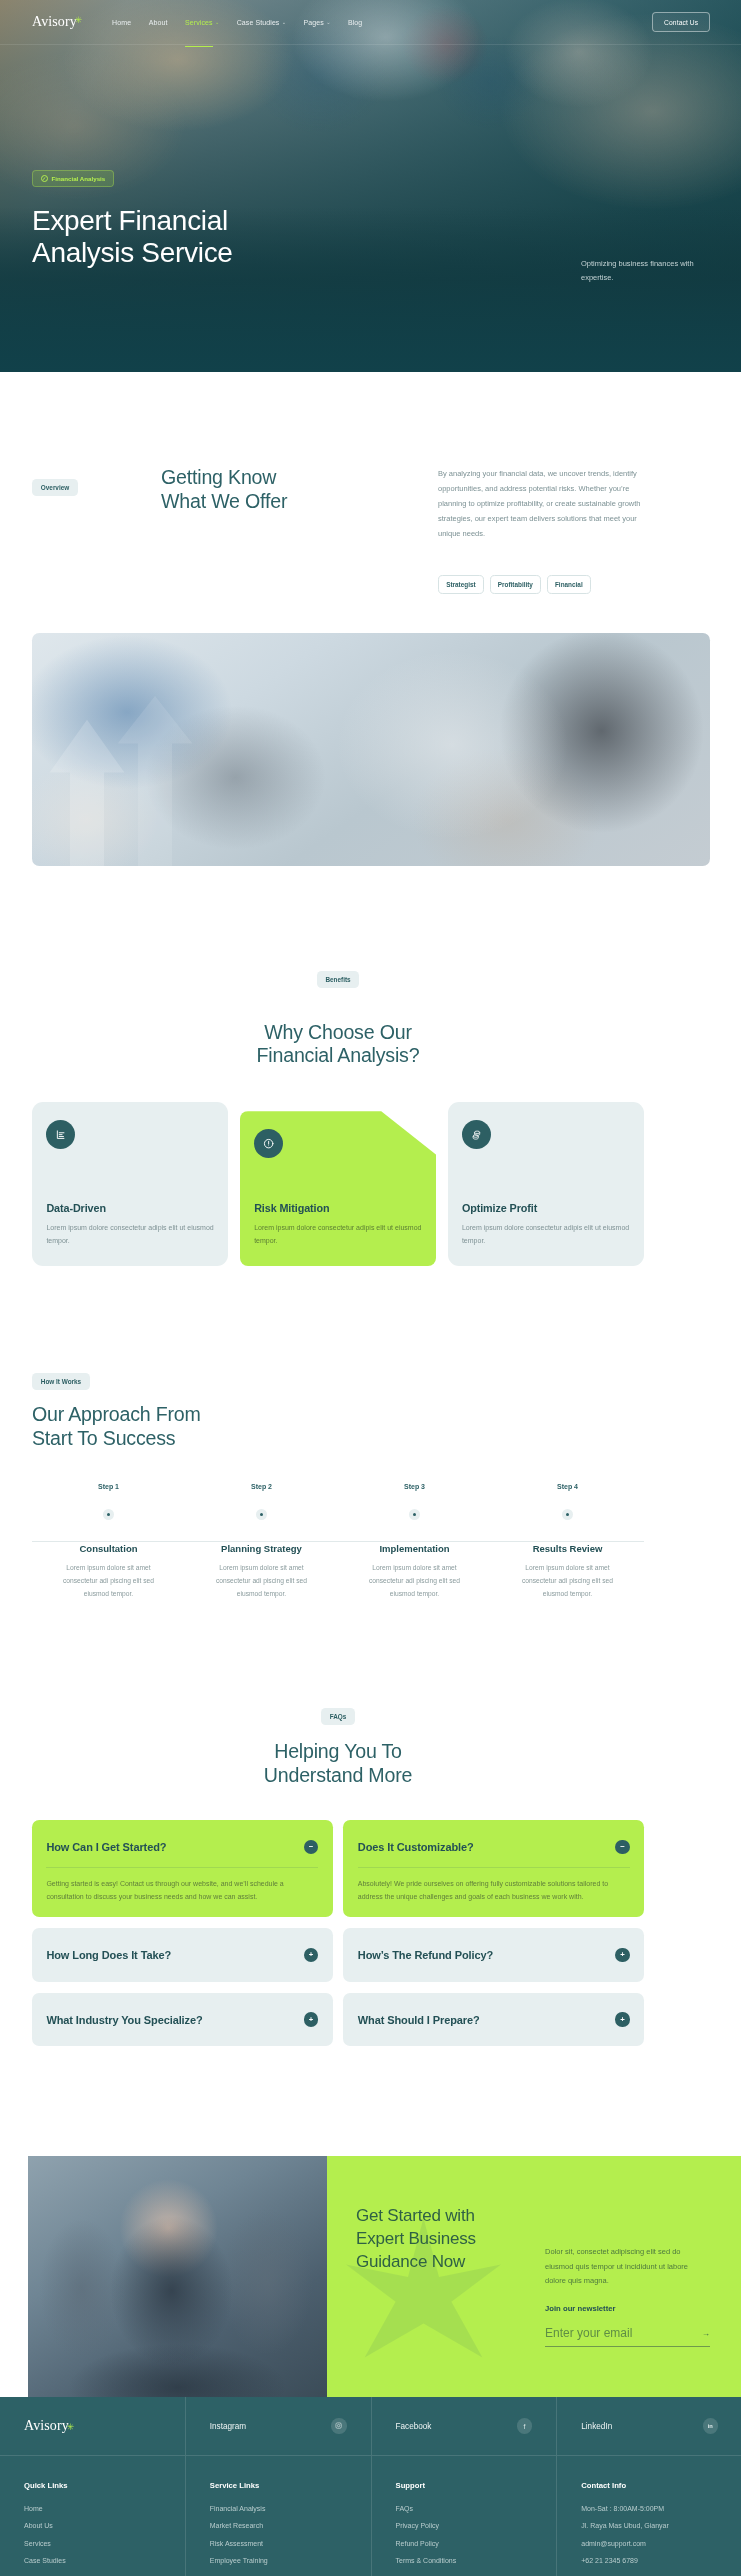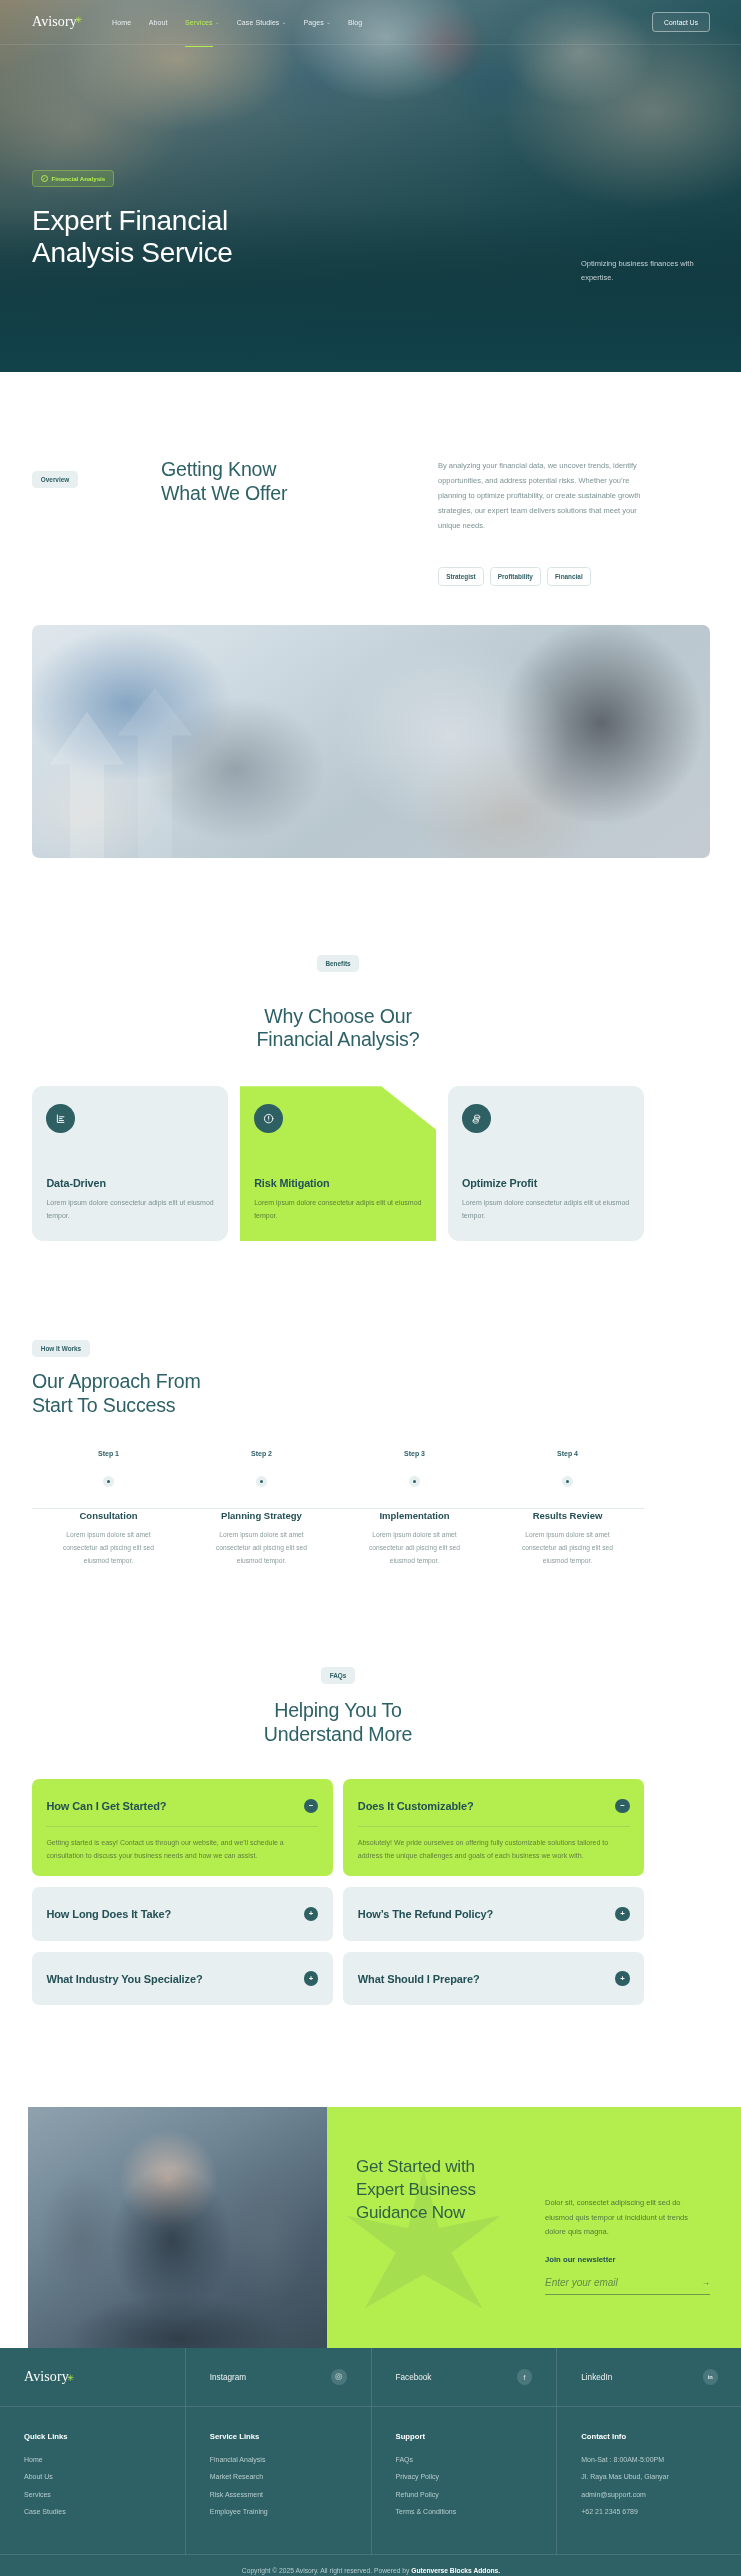--- a/index.html
+++ b/index.html
@@ -83,21 +83,21 @@
     margin-top:17.5px;
     font-size:28px; line-height:1.16; font-weight:400;
     color:#ffffff; letter-spacing:-0.3px; max-width:330px;
   }
   .hero-sub {
     position:absolute; right:32px; top:257px; width:129px; z-index:4;
     color:#c3d2d4; font-size:7.5px; line-height:1.85;
   }
 
   
-  .section { width:676px; padding:8px 32px; }
+  .section { width:676px; padding:16px 32px; }
   .eyebrow {
     display:inline-block; background:#e7eff0; color:#2d5f63;
     font-size:6.4px; font-weight:600; padding:4.6px 8.8px; border-radius:4.6px;
   }
   .h2 { font-size:19.6px; line-height:1.22; font-weight:400; color:#2d6166; letter-spacing:-0.2px; }
 
   
   .overview { display:flex; gap:0; padding-top:78px; align-items:flex-start; }
   .ov-left { width:129px; padding-top:13.4px; }
   .ov-mid { width:232px; }
@@ -131,21 +131,22 @@
   
   .benefits { padding-top:89px; text-align:center; }
   .benefit-cards { display:flex; gap:11.3px; margin-top:34px; text-align:left; }
   .bcard {
     flex:1; background:#e7eff0; border-radius:11px; padding:17.5px 14.4px 18.5px;
     min-height:155px; display:flex; flex-direction:column; position:relative;
   }
   .bcard.green { background:#b4ee4e; }
   .bcard.notched {
     clip-path: polygon(0 0, 72% 0, 100% 28%, 100% 100%, 0 100%);
-    border-radius:0;
+    border-radius:8px;
+    margin-top:9px;
   }
   .bico {
     width:29px; height:29px; border-radius:50%; background:#2d5f63;
     display:flex; align-items:center; justify-content:center; color:#fff;
   }
   .bcard h3 { margin-top:auto; font-size:10.8px; font-weight:700; color:#235055; letter-spacing:-0.1px; }
   .bcard p { margin-top:8.2px; font-size:7px; line-height:1.85; color:#7f9295; }
   .bcard.green p { color:#5d8034; }
 
   
@@ -201,21 +202,21 @@
   .cta-mark { position:absolute; left:18.5px; top:62px; width:155px; height:155px; opacity:.10; }
   .cta-inner { position:relative; display:flex; z-index:2; }
   .cta-title { font-size:17px; line-height:1.33; font-weight:400; color:#2f6145; letter-spacing:-0.2px; width:170px; }
   .cta-right { margin-left:auto; width:165px; padding-top:40px; }
   .cta-body { font-size:7.5px; line-height:1.9; color:#4e7a3e; }
   .cta-news { margin-top:15.5px; font-size:7.7px; font-weight:700; color:#235055; }
   .cta-form {
     margin-top:13.4px; display:flex; align-items:center; justify-content:space-between;
     border-bottom:0.5px solid #6f9a4b; padding-bottom:5.7px;
   }
-  .cta-input { background:transparent; border:0; outline:0; font-size:10px; color:#4e7a3e; font-family:inherit; width:118px;font-style:italic; }
+  .cta-input { background:transparent; border:0; outline:0; font-size:12px; color:#4e7a3e; font-family:inherit; width:118px; }
   .cta-input::placeholder { color:#5f8e44; }
   .cta-send { font-size:8.2px; color:#2f6145; cursor:pointer; }
 
   
   .footer { background:#2d6166; width:742px; color:#fff; }
   .social-row { display:flex; border-bottom:0.5px solid rgba(255,255,255,.13); }
   .social-cell {
     flex:1; display:flex; align-items:center; justify-content:space-between;
     padding:20.6px 24px; border-right:0.5px solid rgba(255,255,255,.13);
   }
@@ -473,21 +474,21 @@
       <svg class="cta-mark" viewBox="0 0 100 100">
         <path d="M50 0 L60 38 L100 30 L68 54 L88 90 L50 68 L12 90 L32 54 L0 30 L40 38 Z" fill="#2d6166"></path>
       </svg>
       <div class="cta-inner">
         <h2 class="cta-title">
           <span>Get Started with</span><br>
           <span>Expert Business</span><br>
           <span>Guidance Now</span>
         </h2>
         <div class="cta-right">
-          <p class="cta-body">Dolor sit, consectet adipiscing elit sed do eiusmod quis tempor ut incididunt ut trends dolore quis magna.</p>
+          <p class="cta-body">Dolor sit, consectet adipiscing elit sed do eiusmod quis tempor ut incididunt ut labore dolore quis magna.</p>
           <div class="cta-news">Join our newsletter</div>
           <div class="cta-form">
             <input class="cta-input" type="text" placeholder="Enter your email" style="">
             <span class="cta-send">→</span>
           </div>
         </div>
       </div>
     </div>
   </section>
 

